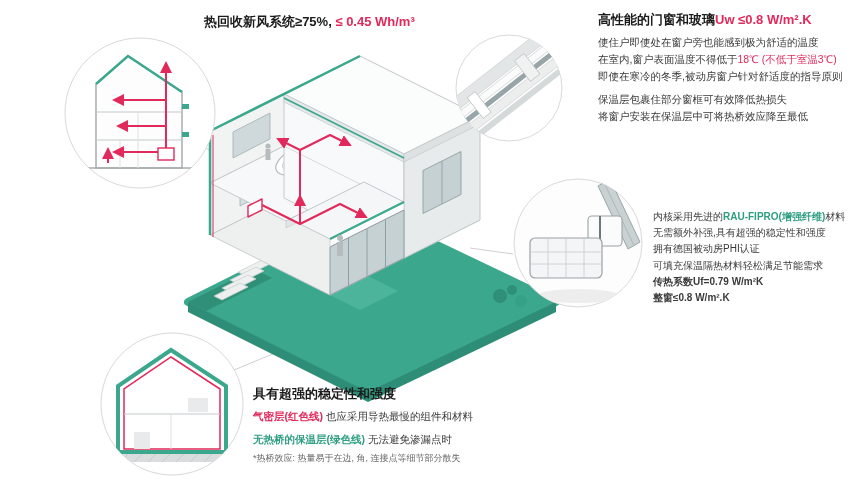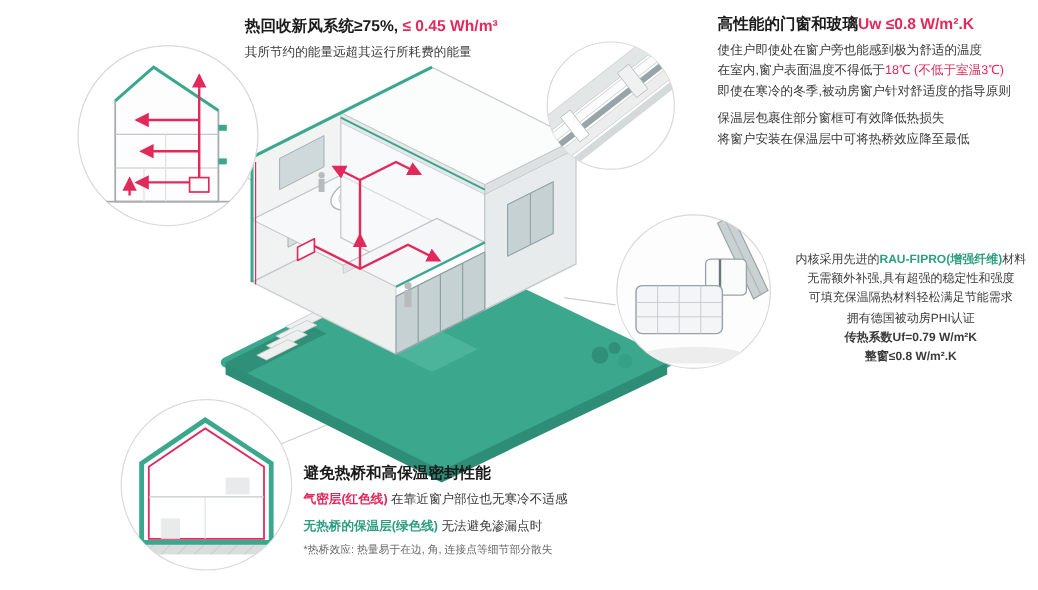--- a/index.html
+++ b/index.html
@@ -8,21 +8,21 @@
   #art{position:absolute;left:0;top:0;z-index:1;}
   .note{position:absolute;z-index:2;color:#333;}
   .note .title{font-size:13px;font-weight:bold;color:#1b1b1b;margin:0 0 7px 0;line-height:1.25;}
   .note p{margin:0 0 3px 0;font-size:10.5px;line-height:1.42;color:#3a3a3a;}
   .note p.tight{margin-bottom:2px;}
   .red{color:#E2295B;}
   .teal{color:#2E9E82;}
   .b{font-weight:bold;}
   .gap{height:6px;}
   .nowrap{white-space:nowrap;}
-  .small10 p{font-size:10px;margin-bottom:2px;text-align:center;}
+  .small10 p{font-size:10px;margin-bottom:2px;}
   .footnote{font-size:9px !important;color:#666 !important;margin-top:5px !important;}
 </style>
 </head>
 <body>
 
 <div id="stage">
 
 <svg id="art" width="865" height="492" viewBox="0 0 865 492">
   <defs>
     <marker id="ra" markerWidth="7" markerHeight="7" refX="5" refY="3" orient="auto">
@@ -195,43 +195,42 @@
       <line x1="124" y1="414" x2="220" y2="414" stroke="#C3C8CA" stroke-width="1"></line>
       <line x1="171" y1="414" x2="171" y2="449" stroke="#DFE2E3" stroke-width="1"></line>
       <rect x="134" y="432" width="16" height="17" fill="#E8EAEB"></rect>
       <rect x="188" y="398" width="20" height="14" fill="#E8EAEB"></rect>
     </g>
   </g>
 </svg>
 
 <div class="note" style="left:204px;top:14px;width:330px;">
   <div class="title"><span>热回收新风系统≥75%, </span><span class="red">≤ 0.45 Wh/m³</span></div>
-  <p>其所节约的能量远超其运行所耗费的能量</p>
 </div>
 
 <div class="note" style="left:598px;top:12px;width:278px;">
   <div class="title"><span>高性能的门窗和玻璃</span><span class="red">Uw ≤0.8 W/m².K</span></div>
   <p class="tight">使住户即使处在窗户旁也能感到极为舒适的温度</p>
   <p class="tight"><span>在室内,窗户表面温度不得低于</span><span class="red">18℃ (不低于室温3℃)</span></p>
   <p class="tight">即使在寒冷的冬季,被动房窗户针对舒适度的指导原则</p>
   <div class="gap"></div>
   <p class="tight">保温层包裹住部分窗框可有效降低热损失</p>
   <p class="tight">将窗户安装在保温层中可将热桥效应降至最低</p>
 </div>
 
 <div class="note small10" style="left:653px;top:210px;width:212px;">
   <p class="nowrap"><span>内核采用先进的</span><span class="teal b">RAU-FIPRO(增强纤维)</span><span>材料</span></p>
   <p>无需额外补强,具有超强的稳定性和强度</p>
+  <p>拥有德国被动房PHI认证</p>
   <p>可填充保温隔热材料轻松满足节能需求</p>
-  <p>拥有德国被动房PHI认证</p>
   <p class="teal b">传热系数Uf=0.79 W/m²K</p>
   <p class="teal b">整窗≤0.8 W/m².K</p>
 </div>
 
 <div class="note" style="left:253px;top:386px;width:345px;">
-  <div class="title">避免热桥和高保温密封性能</div>
-  <p class="tight"><span class="red b">气密层(红色线)</span><span> 在靠近窗户部位也无寒冷不适感</span></p>
+  <div class="title">具有超强的稳定性和强度</div>
+  <p class="tight"><span class="red b">气密层(红色线)</span><span> 也应采用导热最慢的组件和材料</span></p>
   <div class="gap"></div>
   <p class="tight"><span class="teal b">无热桥的保温层(绿色线)</span><span> 无法避免渗漏点时</span></p>
   <p class="footnote">*热桥效应: 热量易于在边, 角, 连接点等细节部分散失</p>
 </div>
 
 </div>
 
 </body></html>

